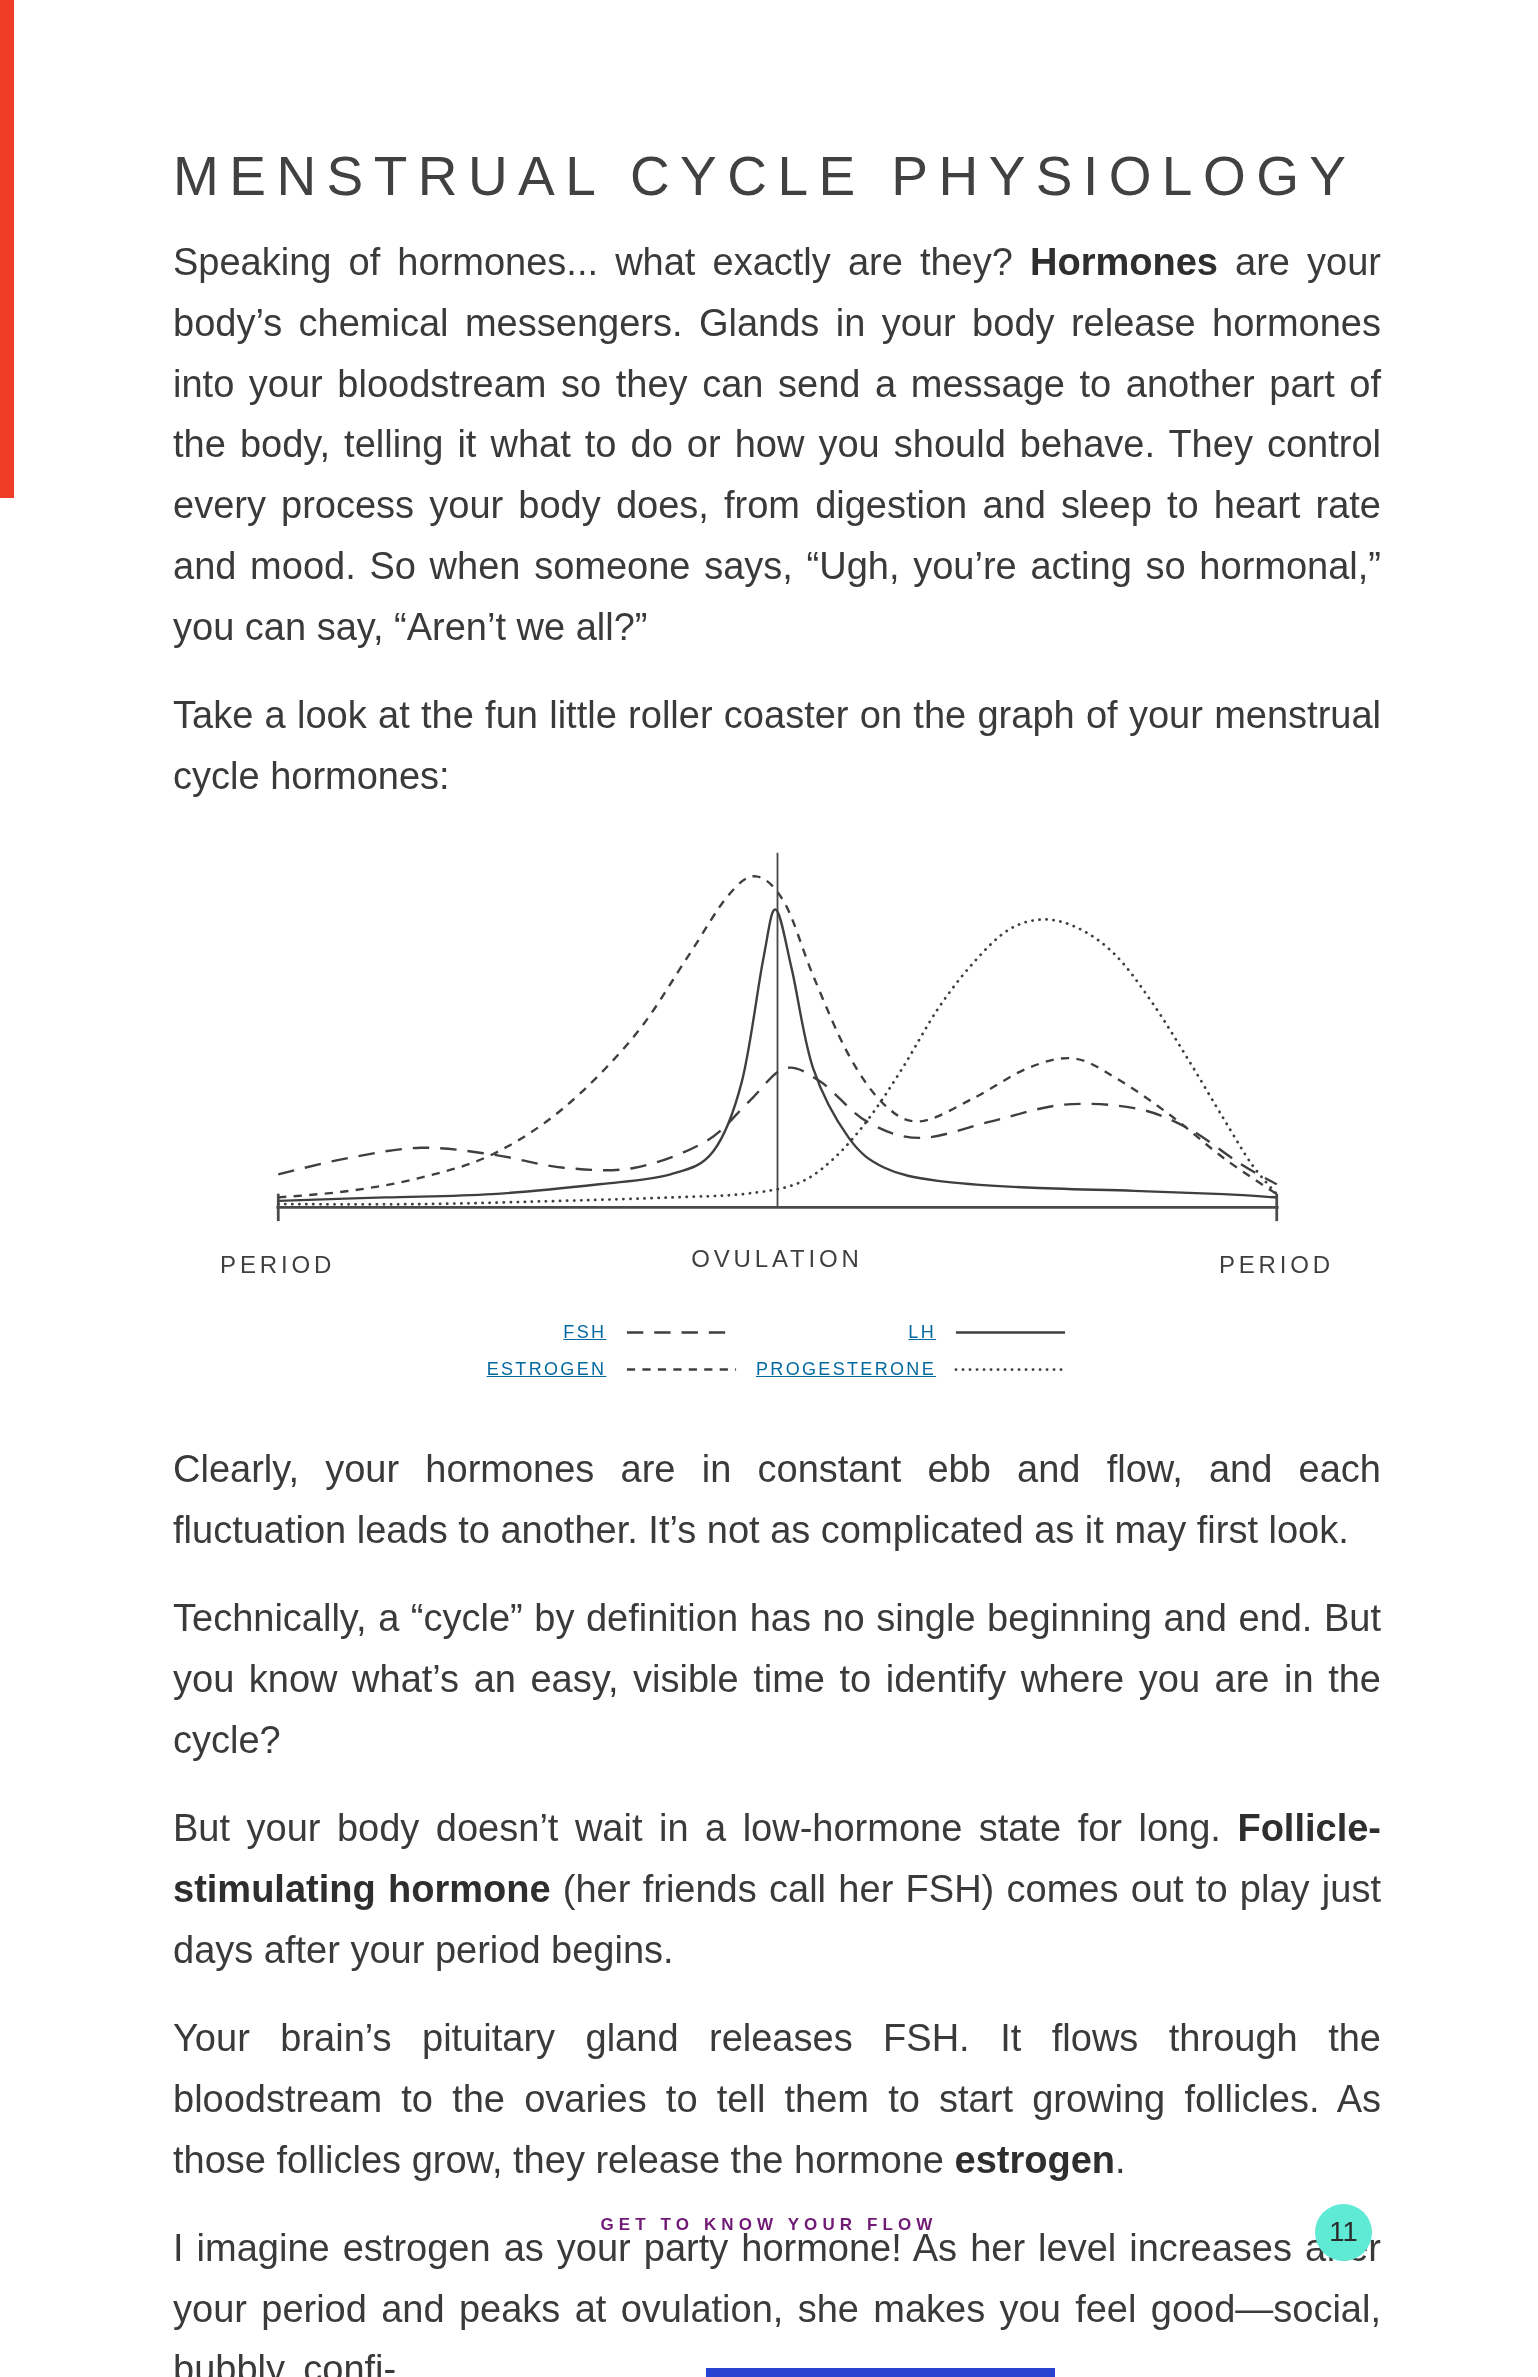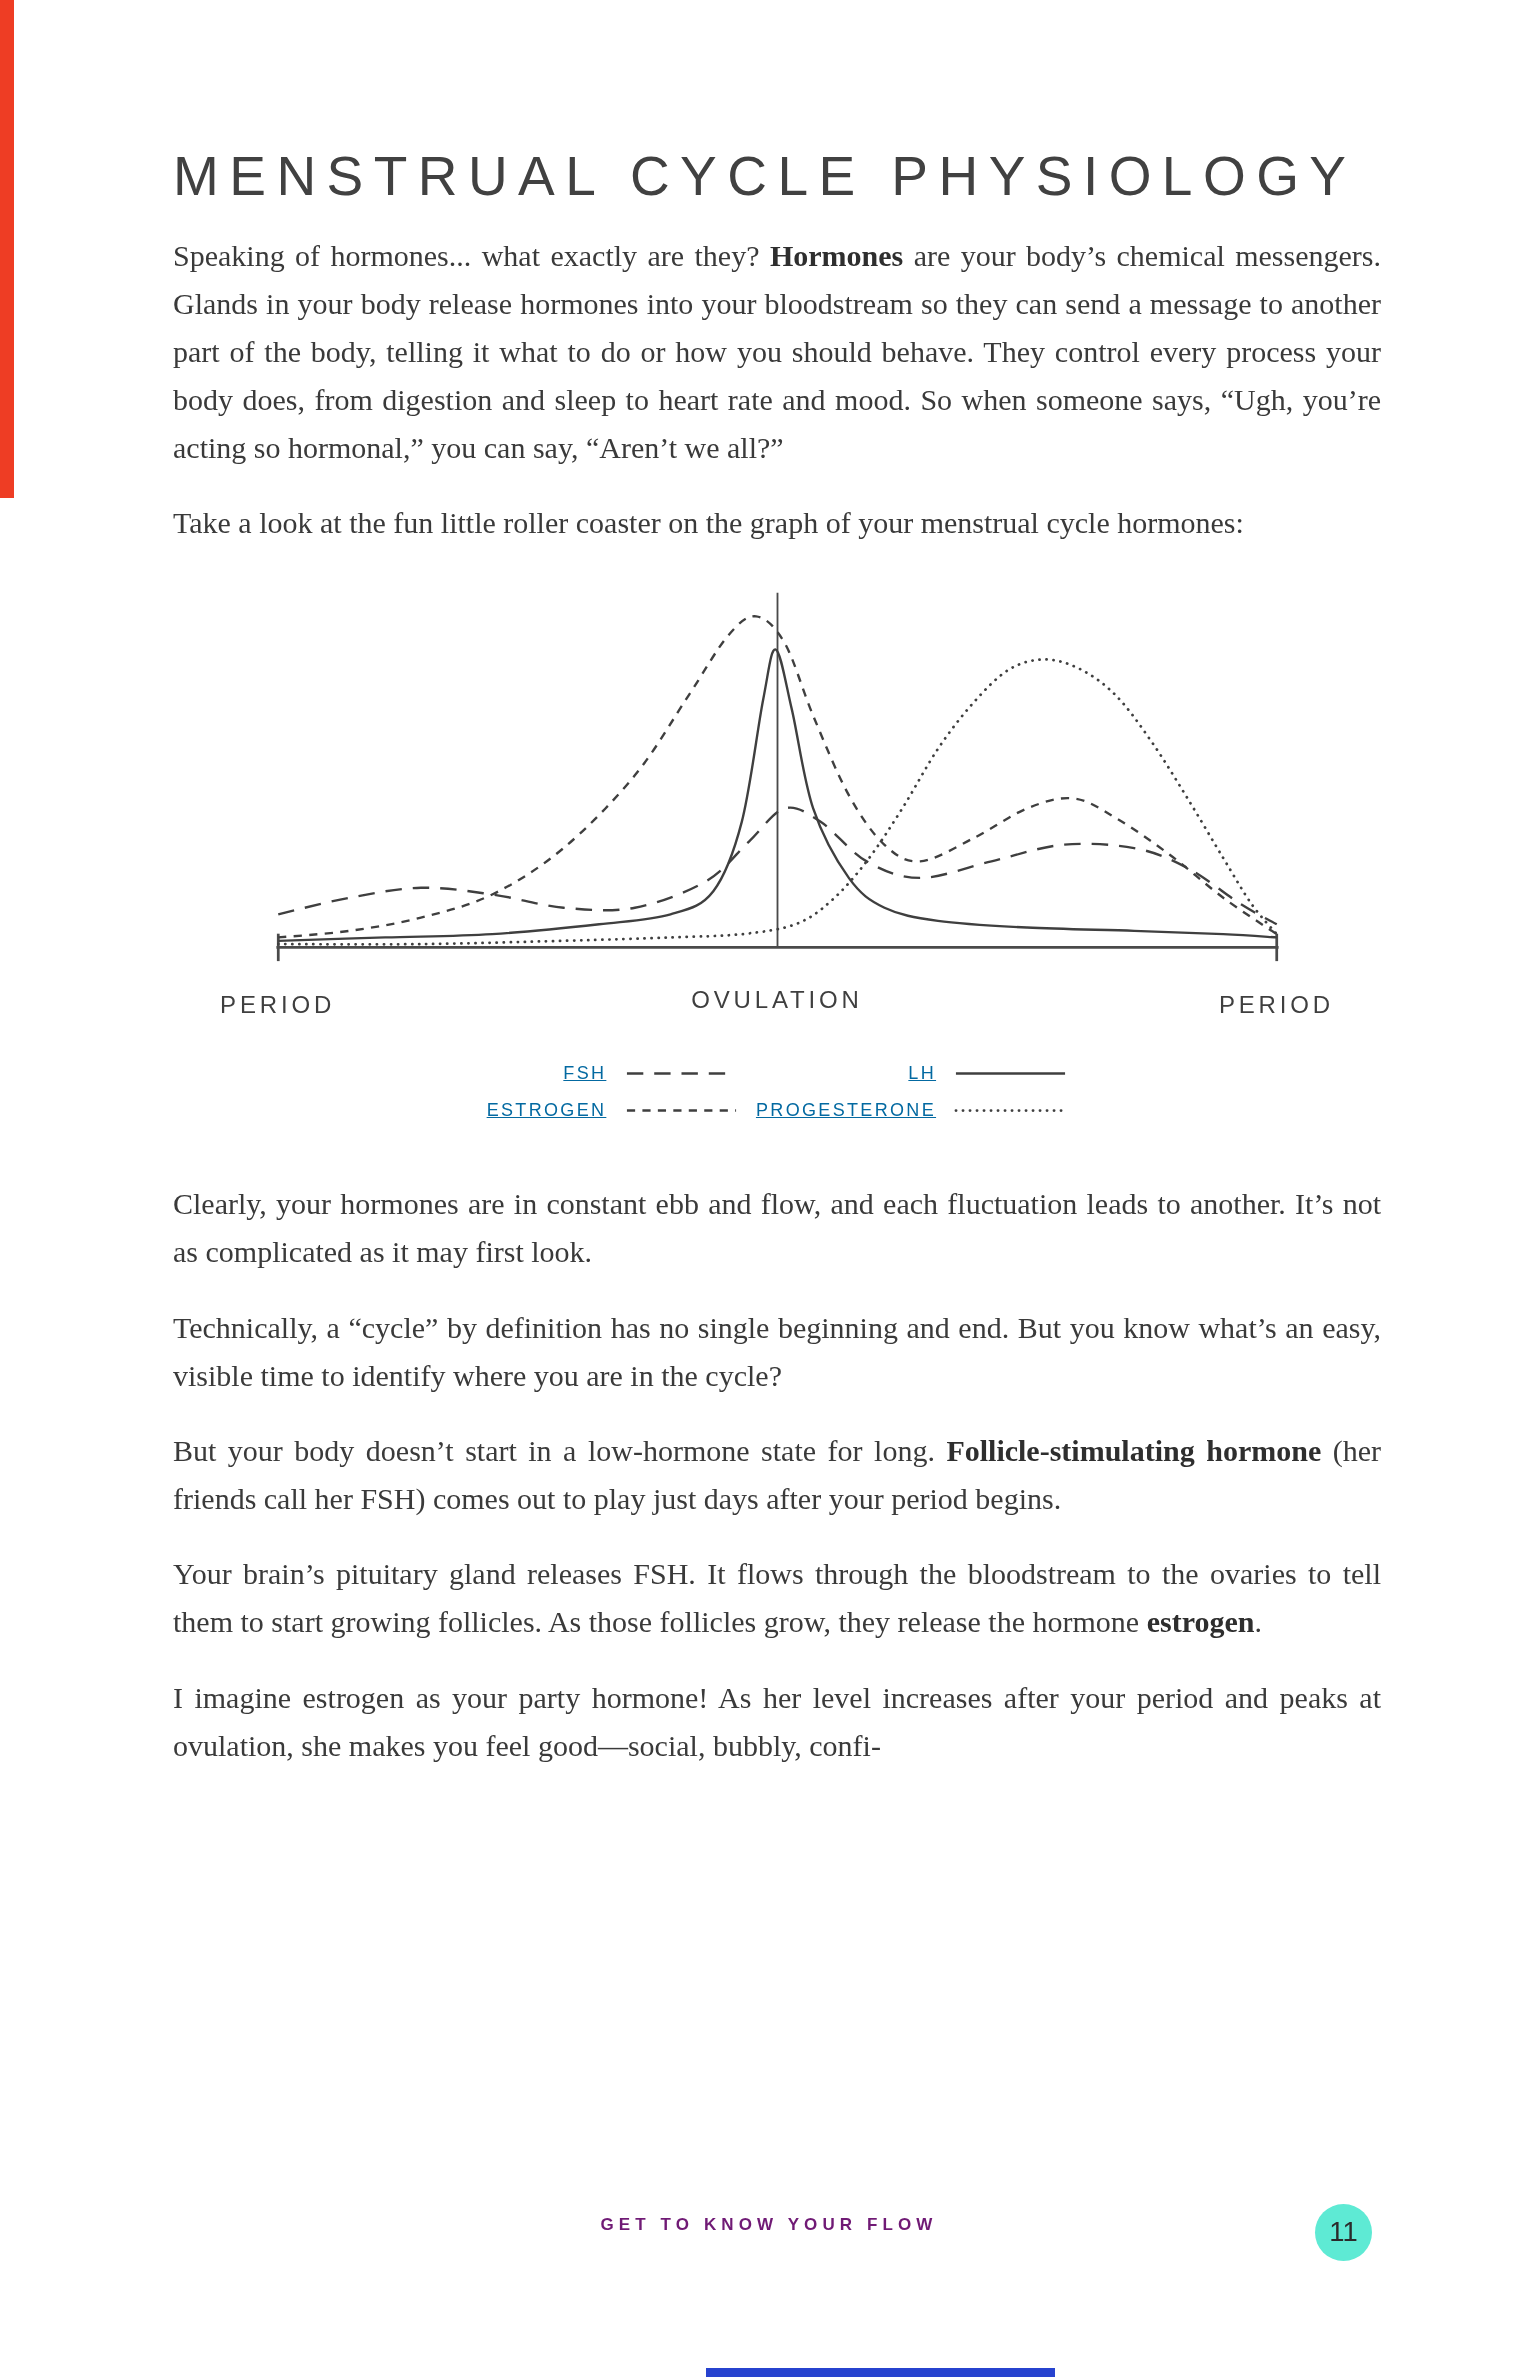--- a/index.html
+++ b/index.html
@@ -17,21 +17,21 @@
   .content{padding:144px 157px 0 173px;}
 
   h1.title{
     margin:0 0 24px 0;text-align:left;
     font-size:55px;font-weight:500;letter-spacing:0.19em;
     color:#414141;white-space:nowrap;
   }
 
   .para{
     margin:0 0 27.4px 0;
-    font-size:30px;line-height:1.6;text-align:justify;color:#3a3a3a;font-family:Liberation Serif, serif;
+    font-size:38px;line-height:1.6;text-align:justify;color:#3a3a3a;
   }
   .para b{font-weight:700;color:#2e2e2e;}
 
   figure.chart{margin:31px auto 59px auto;width:1061px;padding:0;}
   #hormone-curves{display:block;width:1061px;height:395px;}
 
   .axis-line{stroke:#4a4a4a;stroke-width:2;}
   .axis-line.thick{stroke-width:3;}
   .curve{fill:none;stroke:var(--curve,#3f3f3f);stroke-width:2.6;}
   .stroke-long-dash{stroke-dasharray:18 12;}
@@ -119,21 +119,21 @@
             <line x1="2" y1="5" x2="122" y2="5" class="curve stroke-dotted"></line>
           </svg>
       </div>
     </figure>
 
     <p class="para"><span>Clearly, your hormones are in constant ebb and flow, and each fluctuation leads to another. It’s not as complicated as it may first look.</span></p>
 
     <p class="para"><span>Technically, a “cycle” by definition has no single beginning and end. But you know what’s an easy, visible time to identify where you are in the cycle?</span></p>
 
 
-    <p class="para"><span>But your body doesn’t start in a low-hormone state for long. </span><b>Follicle-stimulating hormone</b><span> (her friends call her FSH) comes out to play just days after your period begins.</span></p>
+    <p class="para"><span>But your body doesn’t wait in a low-hormone state for long. </span><b>Follicle-stimulating hormone</b><span> (her friends call her FSH) comes out to play just days after your period begins.</span></p>
 
     <p class="para"><span>Your brain’s pituitary gland releases FSH. It flows through the bloodstream to the ovaries to tell them to start growing follicles. As those follicles grow, they release the hormone </span><b>estrogen</b><span>.</span></p>
 
     <p class="para"><span>I imagine estrogen as your party hormone! As her level increases after your period and peaks at ovulation, she makes you feel good—social, bubbly, confi-</span></p>
 
   </main>
 
   <footer class="footer">
     <span class="footer-title">GET TO KNOW YOUR FLOW</span>
     <span class="page-number" style="background: #5eead4; text-align: center;">11</span>

